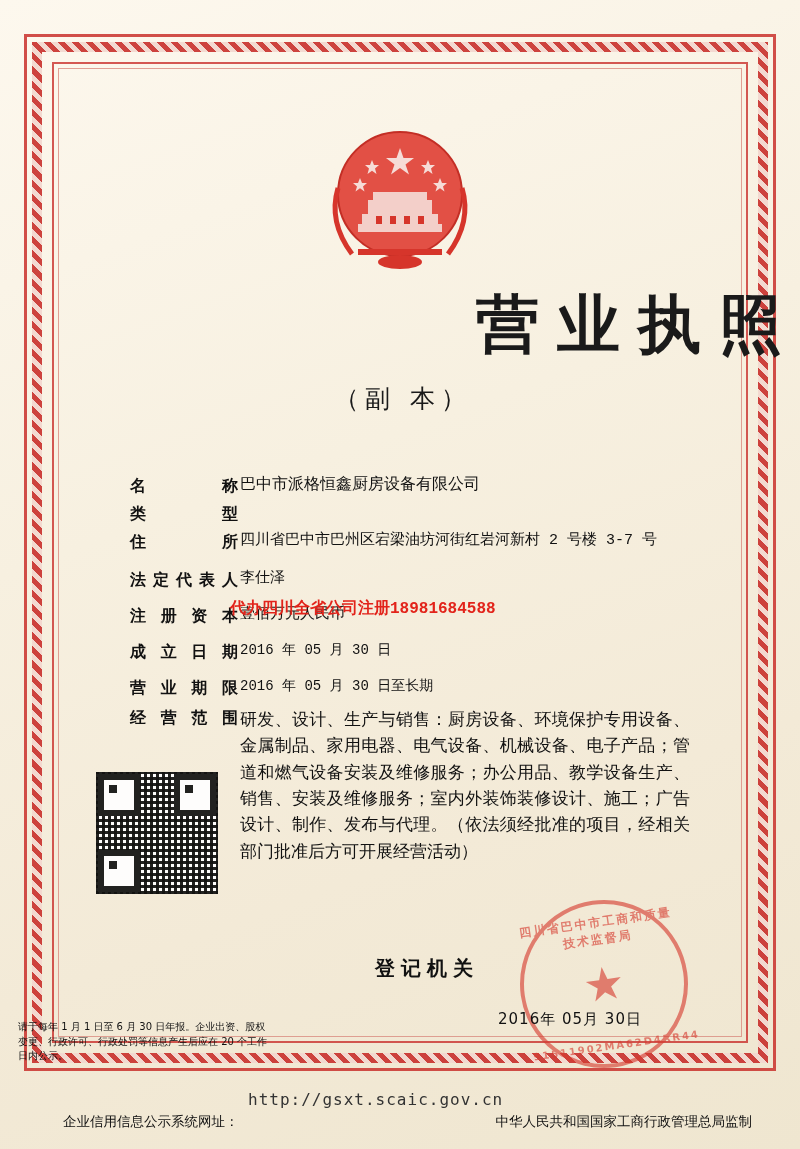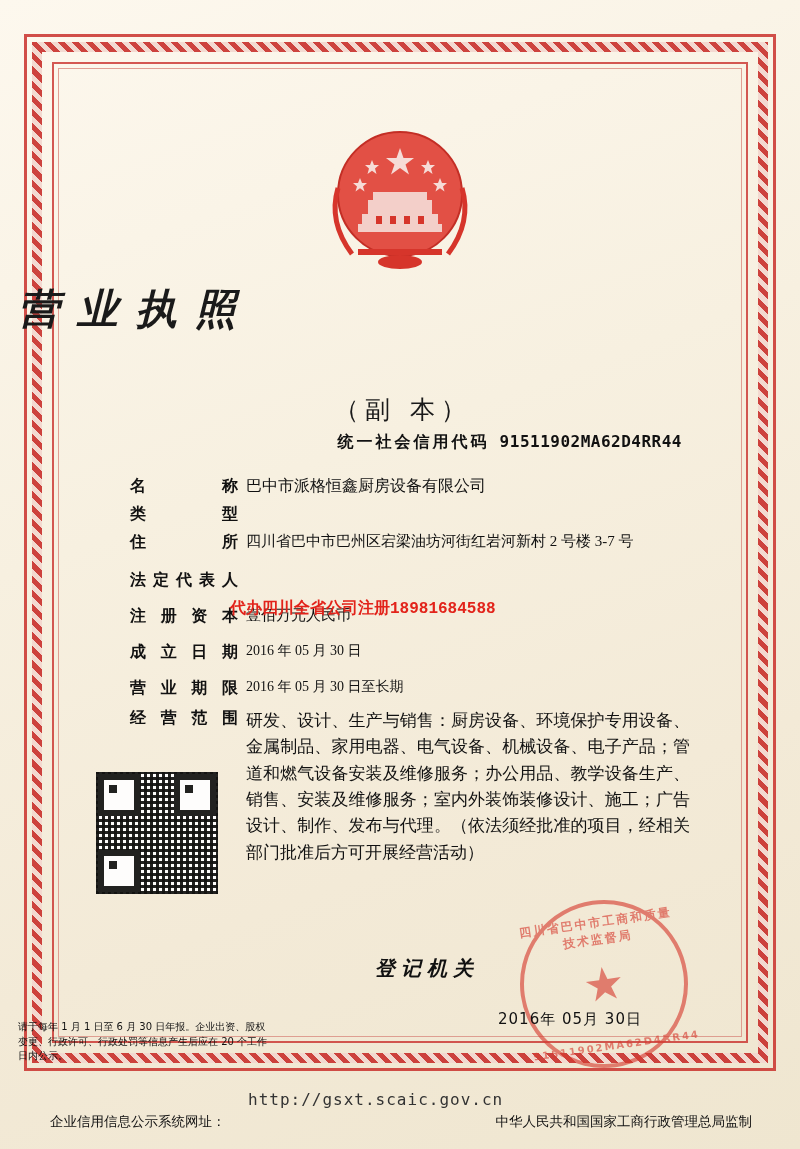--- a/index.html
+++ b/index.html
@@ -70,34 +70,33 @@
     transform: translateX(-50%);
     width: 180px;
     height: 170px;
   }
 
   .title {
     position: absolute;
     left: 0;
     right: 0;
     top: 282px;
-    text-align: left;
-    font-family: "DejaVu Sans", "Liberation Sans", sans-serif;
-    font-size: 41px;
+    text-align: right;
+    font-family: "DejaVu Sans", "Liberation Sans", sans-serif;
+    font-size: 63px;
     font-weight: bold;
     letter-spacing: 18px;
     text-indent: 18px;
     color: #1a1a1a;
-    font-style: italic;
   }
   .subtitle {
     position: absolute;
     left: 0;
     right: 0;
-    top: 393px;
+    top: 382px;
     text-align: center;
     font-family: "DejaVu Sans", "Liberation Sans", sans-serif;
     font-size: 25px;
     letter-spacing: 6px;
     text-indent: 6px;
     color: #1a1a1a;
   }
   .credit-code {
     position: absolute;
     right: 118px;
@@ -130,25 +129,25 @@
     font-size: 16px;
     font-weight: bold;
     color: #111;
     display: flex;
     justify-content: space-between;
     letter-spacing: 0;
   }
   .row .label span { display: inline-block; }
   .row .value {
     flex: 1;
-    font-family: Liberation Serif, serif;
+    font-family: Liberation Mono, monospace;
     font-size: 15px;
     color: #111;
     line-height: 1.22;
-    padding-left: 8px;
+    padding-left: 2px;
   }
   .row.small .value { font-size: 14px; }
   .row.scope { margin-top: 9px; }
   .row.scope .value {
     font-size: 17px;
     line-height: 1.55;
     text-align: justify;
   }
   .row.name .value { font-size: 16px; }
   .row.addr .value { font-size: 15px; }
@@ -191,21 +190,20 @@
   
   .registrar {
     position: absolute;
     left: 375px;
     top: 955px;
     font-family: "DejaVu Sans", "Liberation Sans", sans-serif;
     font-size: 20px;
     font-weight: bold;
     letter-spacing: 6px;
     color: #111;
-    font-style: italic;
   }
   .date-line {
     position: absolute;
     left: 498px;
     top: 1010px;
     font-family: "DejaVu Sans", "Liberation Sans", sans-serif;
     font-size: 15px;
     color: #111;
     letter-spacing: 1px;
     white-space: nowrap;
@@ -272,21 +270,21 @@
     position: absolute;
     left: 248px;
     top: 1090px;
     font-family: "DejaVu Sans Mono", monospace;
     font-size: 16px;
     letter-spacing: 1px;
     color: #333;
   }
   .footer-left {
     position: absolute;
-    left: 50px;
+    left: 63px;
     top: 1113px;
     font-family: "DejaVu Sans", "Liberation Sans", sans-serif;
     font-size: 13.5px;
     color: #111;
   }
   .footer-right {
     position: absolute;
     right: 48px;
     top: 1113px;
     font-family: "DejaVu Sans", "Liberation Sans", sans-serif;
@@ -331,23 +329,20 @@
         <path d="M152 66 Q162 100 138 132" stroke="#d6352b" stroke-width="5" fill="none"></path>
         <path d="M48 130 h84" stroke="#d6352b" stroke-width="6"></path>
         <ellipse cx="90" cy="140" rx="22" ry="7" fill="#d6352b"></ellipse>
       </g>
     </svg>
   </div>
 
   <div class="title">营业执照</div>
   <div class="subtitle">（副  本）</div>
 
-  <div class="credit-code">
-    <span class="cc-label">统一社会信用代码</span><span class="cc-value">91511902MA62D4RR44</span>
-  </div>
 
   <div class="fields">
 
     <div class="row name">
       <div class="label">
         <span>名</span>
         <span>称</span>
       </div>
       <div class="value">巴中市派格恒鑫厨房设备有限公司</div>
     </div>
@@ -370,20 +365,21 @@
     <div class="gap-a"></div>
 
     <div class="row">
       <div class="label">
         <span>法</span>
         <span>定</span>
         <span>代</span>
         <span>表</span>
         <span>人</span>
       </div>
+      <div class="value">李仕泽</div>
     </div>
 
     <div class="gap-b"></div>
 
     <div class="row">
       <div class="label">
         <span>注</span>
         <span>册</span>
         <span>资</span>
         <span>本</span>

